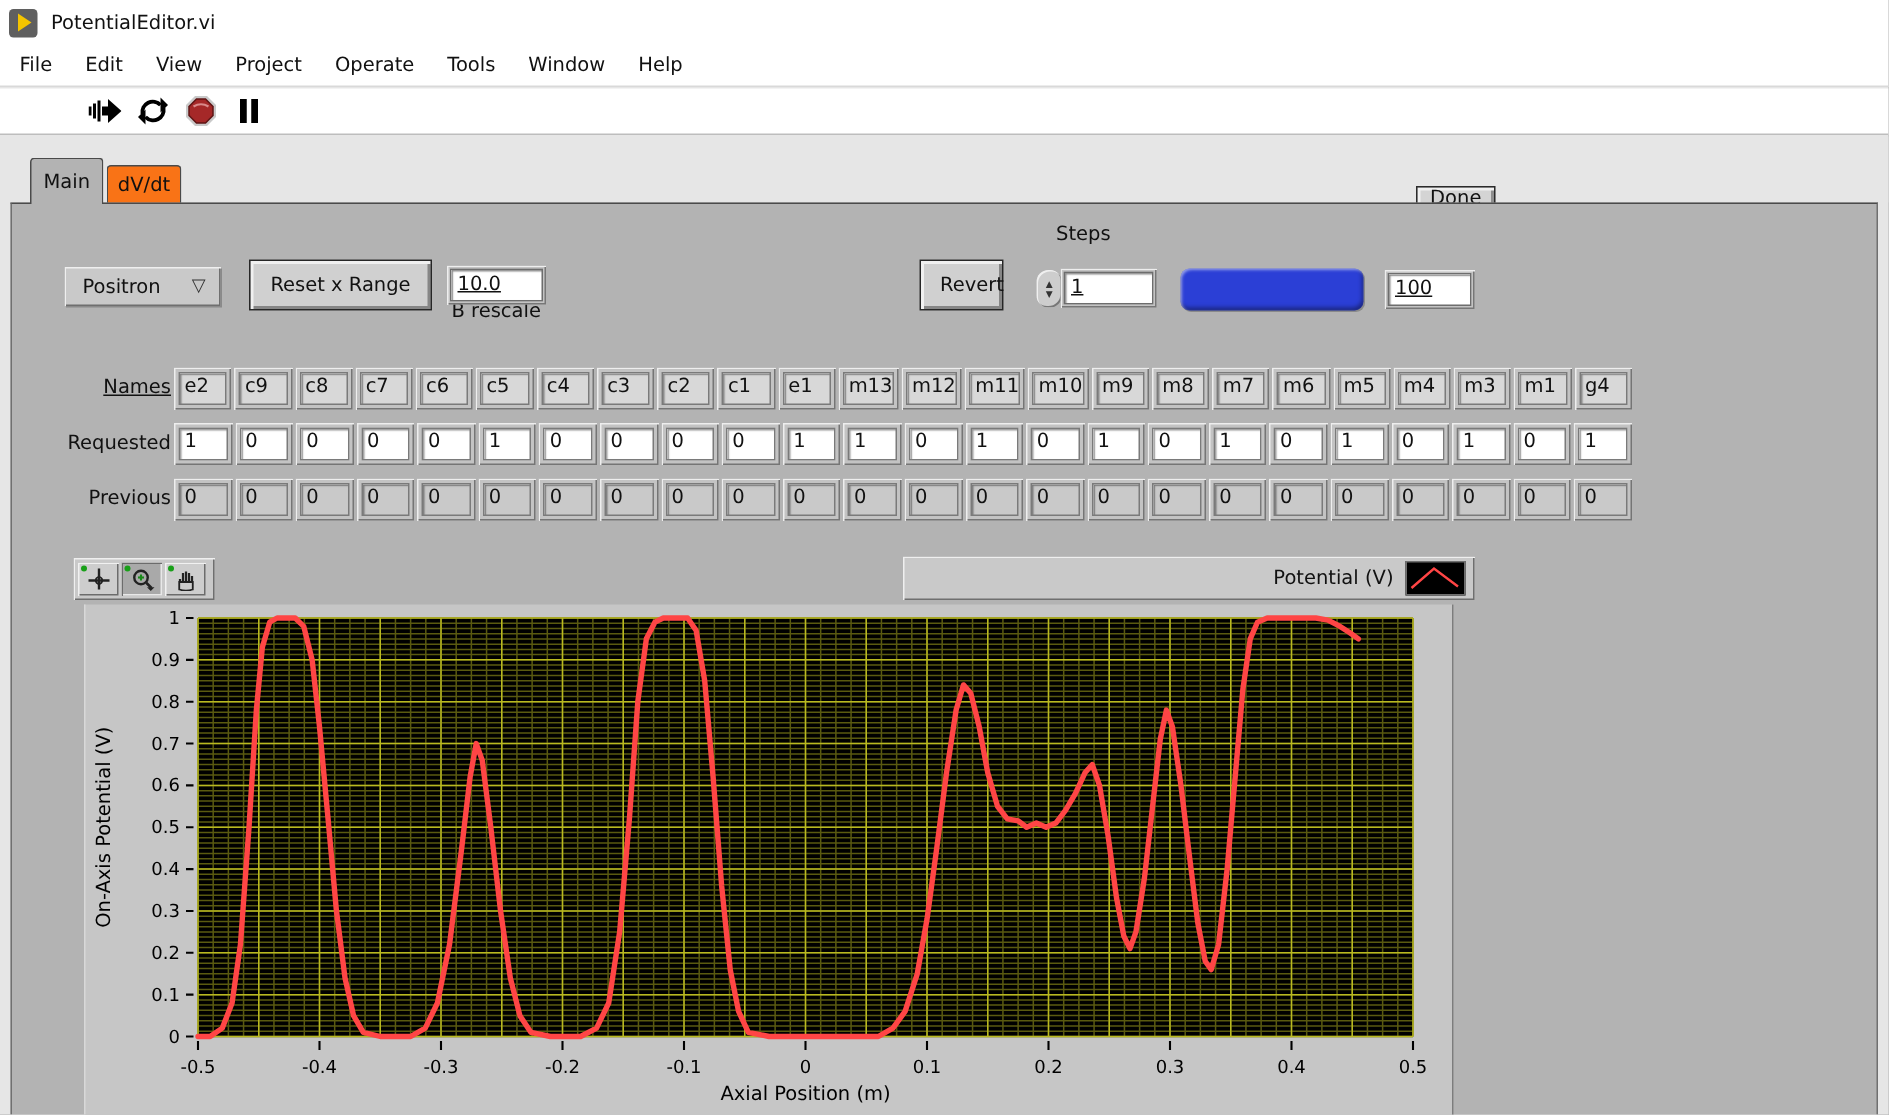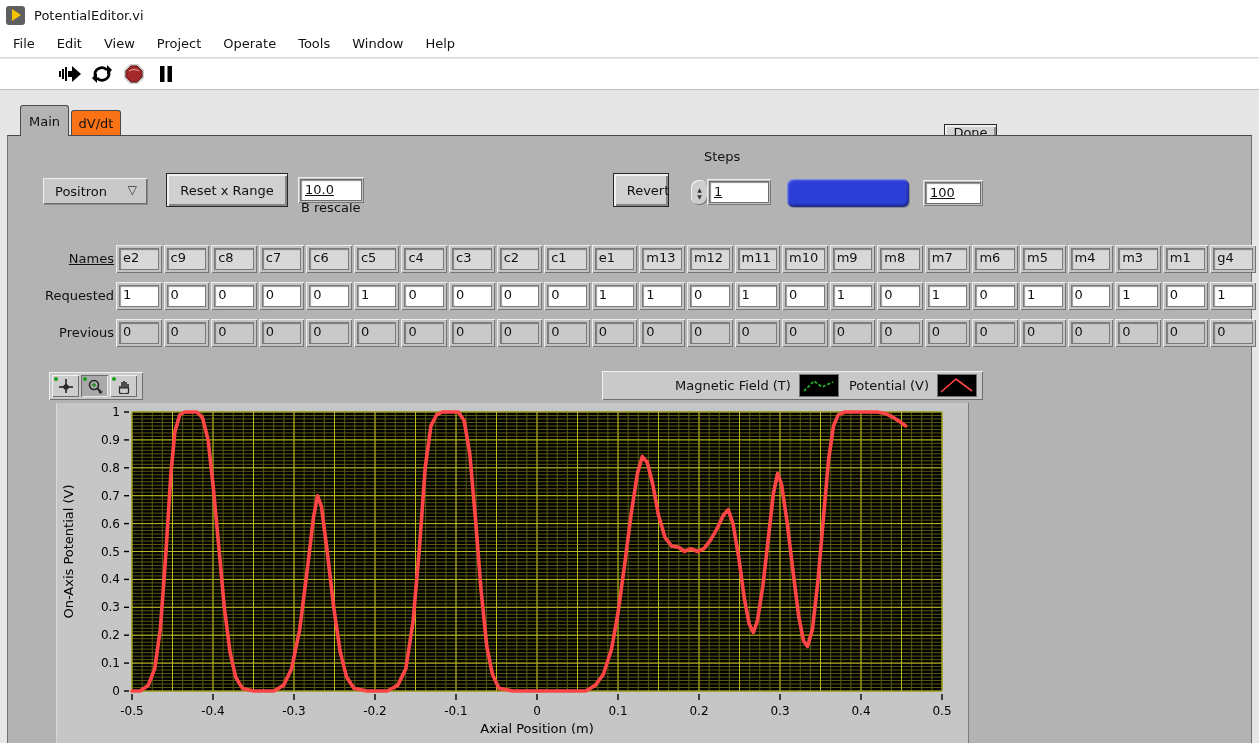--- a/index.html
+++ b/index.html
@@ -58,21 +58,21 @@
   .fo-iters { left:915px; top:44px; width:60px; height:26px; }
   .spinner { position:absolute; left:683px; top:44px; width:17px; height:25px; background:#cdcdcd;
     border-radius:8px; box-shadow:inset 1px 1px 0 #f0f0f0, inset -1px -1px 0 #777;
     display:flex; flex-direction:column; align-items:center; justify-content:center; font-size:6px; color:#333; }
   .spinner span { line-height:7px; cursor:default; }
   .bluebar { position:absolute; left:779px; top:43px; width:122px; height:28px; border-radius:6px;
     box-shadow:inset 1px 1px 2px rgba(255,255,255,.5), inset -1px -2px 3px rgba(0,0,0,.4), 1px 1px 0 #8a8a8a; }
 
   
   .row-label { position:absolute; width:96px; text-align:right; }
-  .cell-strip { position:absolute; left:108px; width:1140px; display:flex; gap:2px; }
+  .cell-strip { position:absolute; left:108px; width:972px; display:flex; gap:2px; }
   .cell { flex:1 1 0; height:28px; background:#c3c3c3; padding:3px;
     box-shadow:inset 1px 1px 0 #eeeeee, inset -1px -1px 0 #757575; }
   .cell-in { width:100%; height:100%; border:1px solid #7a7a7a; box-shadow:inset 1px 1px 1px rgba(0,0,0,.4);
     font-size:13px; line-height:18px; padding-left:3px; overflow:hidden; }
   .cell-names .cell-in { background:#d8d8d8; }
   .cell-req .cell-in { background:#ffffff; }
   .cell-prev .cell-in { background:#c9c9c9; }
 
   
   .graph-panel { position:absolute; left:48px; top:267px; width:913px; height:341px; background:#c6c6c6;
@@ -436,28 +436,20 @@
     <div class="pal-btn">
       <div class="pal-led"></div>
       <svg width="18" height="16" viewBox="0 0 18 16">
         <path d="M5 15 L5 8 M7 14 L7 4 M9 14 L9 3 M11 14 L11 4 M13 14 L13 6" stroke="#222" stroke-width="1.5" fill="none"></path>
         <path d="M4.5 15 Q9 16.5 13.5 15 L13.5 10 L4.5 10 Z" fill="#cdcdcd" stroke="#222" stroke-width="1.2"></path>
       </svg>
     </div>
   </div>
 
   <div class="legend">
-    <div class="legend-item">
-      <span class="legend-label">Magnetic Field (T)</span>
-      <div class="legend-swatch">
-        <svg width="38" height="21" viewBox="0 0 38 21">
-            <polyline id="sw0" points="4,16 14,6 22,12 33,7" fill="none" stroke-width="1.6" stroke-dasharray="3,2" stroke="#22c422"></polyline>
-          </svg>
-      </div>
-    </div>
     <div class="legend-item">
       <span class="legend-label">Potential (V)</span>
       <div class="legend-swatch">
         <svg width="38" height="21" viewBox="0 0 38 21">
             <polyline id="sw1" points="3,17 18,4 34,16" fill="none" stroke-width="1.6" stroke="#ff4545"></polyline>
           </svg>
       </div>
     </div>
   </div>
 

